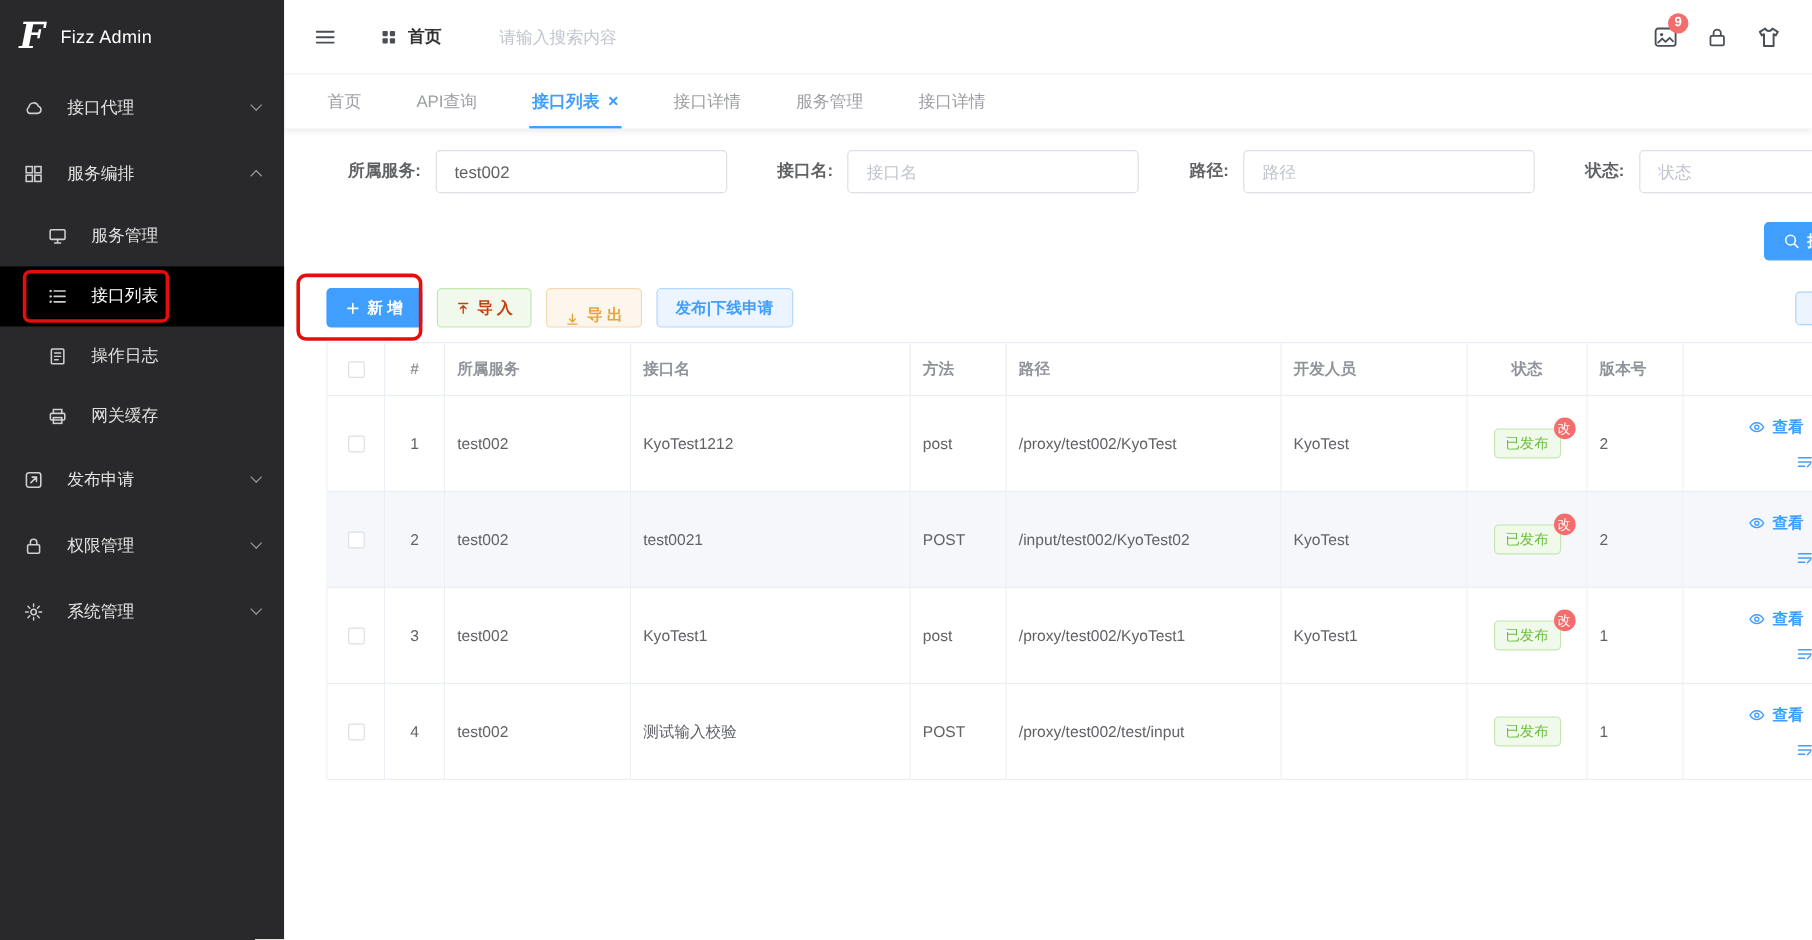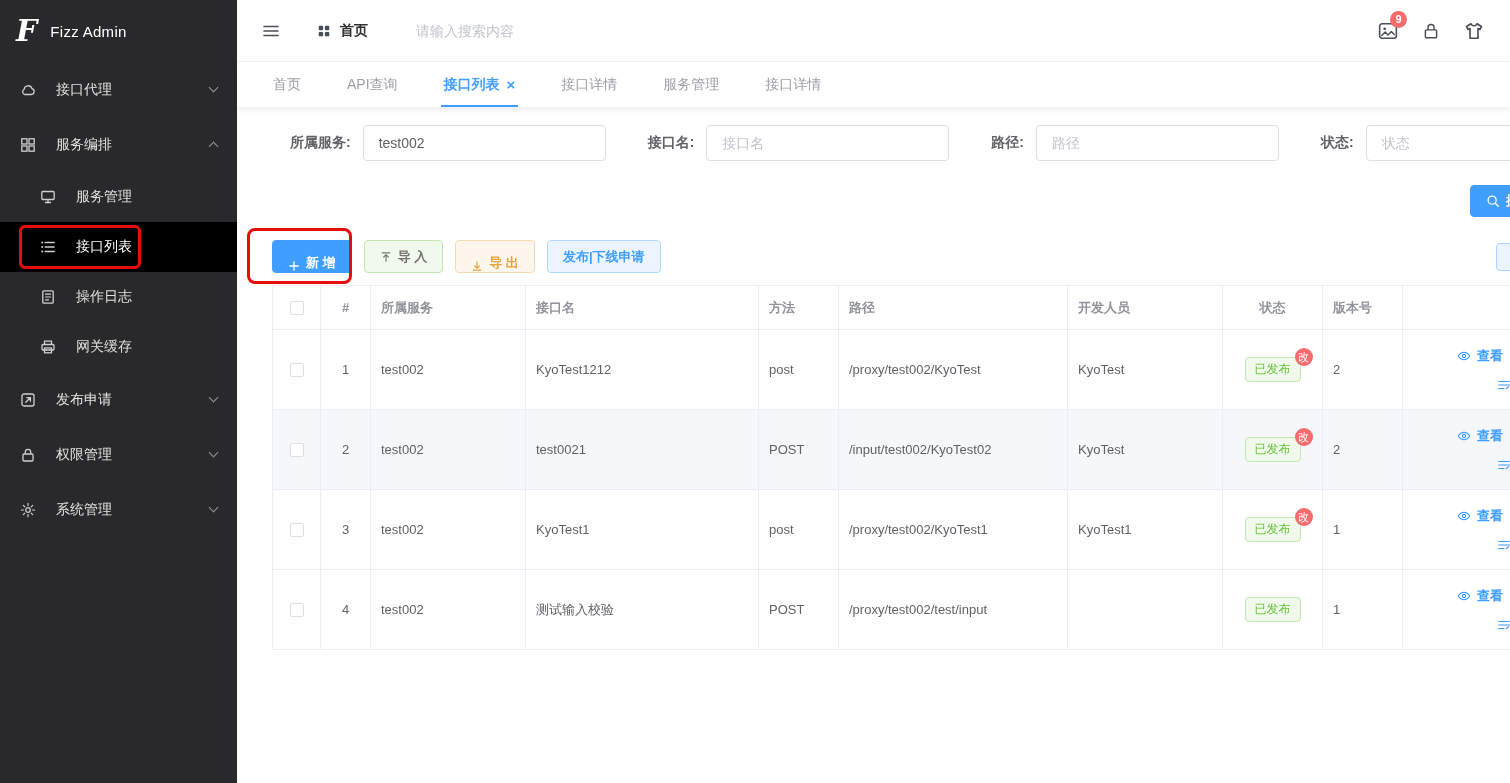--- a/index.html
+++ b/index.html
@@ -44,22 +44,22 @@
   .filter-row { display:flex; align-items:center; margin-left:18px; flex-wrap:nowrap; width:max-content; }
   .filter-group { display:flex; align-items:center; margin-right:42px; flex-shrink:0; }
   .filter-label { font-size:14px; font-weight:bold; color:#606266; margin-right:12px; white-space:nowrap; }
   .filter-input { width:243px; height:36px; border:1px solid #dcdfe6; border-radius:4px; padding:0 15px; font-size:14px; color:#606266; outline:none; font-family:inherit; }
   .filter-input::placeholder { color:#c0c4cc; }
   .search-btn { position:absolute; top:78px; left:1233px; height:32px; padding:0 15px; display:flex; align-items:center; gap:6px; background:#409eff; border:1px solid #409eff; border-radius:4px; color:#fff; font-size:13px; font-weight:bold; cursor:pointer; font-family:inherit; white-space:nowrap; }
 
   
   .toolbar { margin-top:79px; display:flex; align-items:center; gap:12px; }
   .btn { height:33px; padding:0 15px; border-radius:4px; border:1px solid transparent; display:inline-flex; align-items:center; gap:6px; font-size:13px; font-weight:bold; cursor:pointer; font-family:inherit; white-space:nowrap; }
-  .btn-add { background:#409eff; border-color:#409eff; color:#fff;align-items:flex-end; }
-  .btn-import { background:#f0f9eb; border-color:#c2e7b0; color:#737373; }
+  .btn-add { background:#409eff; border-color:#409eff; color:#fff; }
+  .btn-import { background:#f0f9eb; border-color:#c2e7b0; color:#c2410c; }
   .btn-export { background:#fdf6ec; border-color:#f5dab1; color:#e6a23c;align-items:flex-end; }
   .btn-publish { background:#ecf5ff; border-color:#b3d8ff; color:#409eff; }
   .btn-overflow { position:absolute; top:136px; left:1259px; width:46px; height:28px; background:#ecf5ff; border:1px solid #a9d4ff; border-radius:4px; cursor:pointer; }
 
   
   .table { margin-top:12px; width:1330px; border-top:1px solid #ebeef5; border-left:1px solid #ebeef5; font-size:13px; color:#606266; }
   .trow { display:grid; grid-template-columns:48px 50px 155px 233px 80px 229px 155px 100px 80px 200px; }
   .tcell { border-right:1px solid #ebeef5; border-bottom:1px solid #ebeef5; display:flex; align-items:center; padding:0 10px; min-width:0; overflow:hidden; }
   .trow.head .tcell { height:44px; color:#909399; font-weight:bold; }
   .trow.body .tcell { height:80px; background:#fff; }

